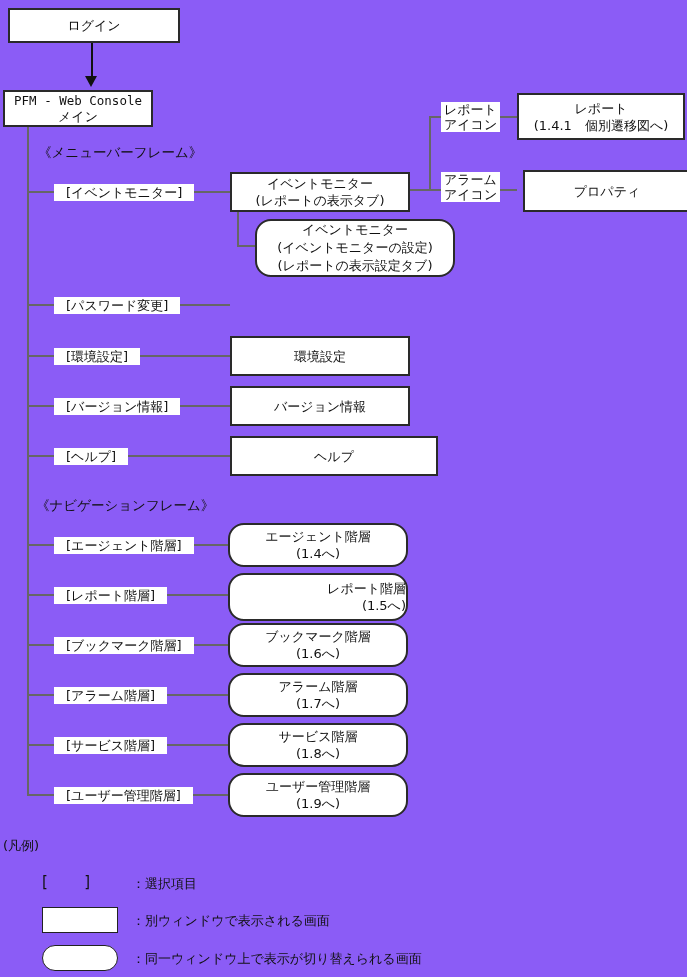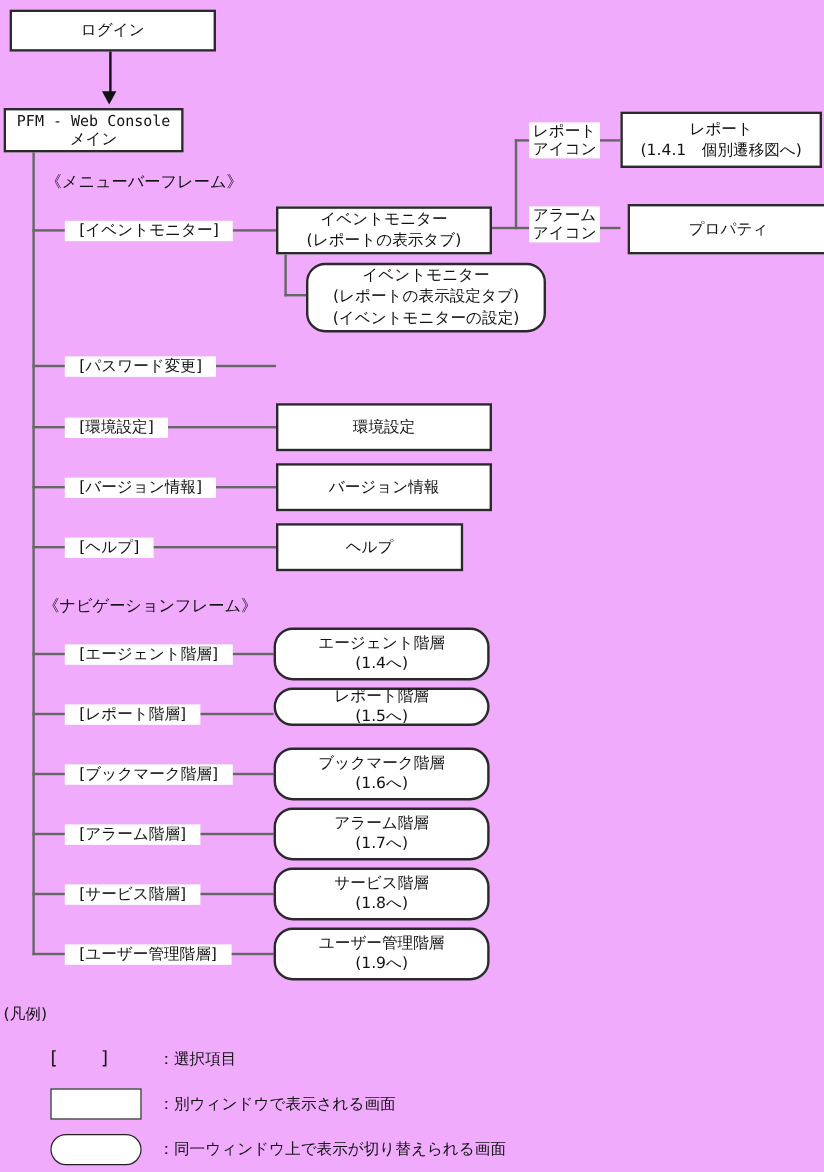--- a/index.html
+++ b/index.html
@@ -1,17 +1,17 @@
 <!DOCTYPE html>
 <html><head>
 <meta charset="utf-8">
 <style>
   html,body{margin:0;padding:0;background:#fff;}
   .canvas{
-    position:relative;width:687px;height:977px;background:#f0abfc;overflow:hidden;
+    position:relative;width:687px;height:977px;background:#8b5cf6;overflow:hidden;
     font-family:"DejaVu Sans","Liberation Sans",sans-serif;
     color:#111;font-size:13px;text-decoration:underline;
   }
   
   .hline{position:absolute;height:2px;background:#666;}
   .vline{position:absolute;width:2px;background:#666;}
   
   .sbox{
     position:absolute;box-sizing:border-box;border:2px solid #2a2a2a;background:#fff;
     display:flex;flex-direction:column;align-items:center;justify-content:center;
@@ -74,22 +74,22 @@
   <div class="menu-label" style="left:54px;top:184px;text-align:right;">[イベントモニター]</div>
   <div class="sbox" style="left:230px;top:172px;width:180px;height:40px;">
     <span>イベントモニター</span>
     <span>(レポートの表示タブ)</span>
   </div>
 
   <div class="vline" style="left:237px;top:212px;height:35px;"></div>
   <div class="hline" style="left:237px;top:245px;width:18px;"></div>
   <div class="rbox" style="left:255px;top:219px;width:200px;height:58px;line-height:18px;">
     <span>イベントモニター</span>
+    <span>(イベントモニターの設定)</span>
     <span>(レポートの表示設定タブ)</span>
-    <span>(イベントモニターの設定)</span>
   </div>
 
   <div class="hline" style="left:410px;top:189px;width:107px;"></div>
   <div class="vline" style="left:429px;top:116px;height:75px;"></div>
   <div class="hline" style="left:429px;top:116px;width:88px;"></div>
 
   <div class="icon-label" style="left:441px;top:102px;">
     <div>レポート</div>
     <div>アイコン</div>
   </div>
@@ -116,36 +116,36 @@
   </div>
 
   <div class="hline" style="left:27px;top:405px;width:203px;"></div>
   <div class="menu-label" style="left:54px;top:398px;">[バージョン情報]</div>
   <div class="sbox" style="left:230px;top:386px;width:180px;height:40px;">
     <span>バージョン情報</span>
   </div>
 
   <div class="hline" style="left:27px;top:455px;width:203px;"></div>
   <div class="menu-label" style="left:54px;top:448px;">[ヘルプ]</div>
-  <div class="sbox" style="left:230px;top:436px;width:156px;height:40px;">
+  <div class="sbox" style="left:230px;top:436px;width:208px;height:40px;">
     <span>ヘルプ</span>
   </div>
 
   <div class="frame-title" style="left:36px;top:497px;">《ナビゲーションフレーム》</div>
 
   <div class="hline" style="left:27px;top:544px;width:201px;"></div>
   <div class="menu-label" style="left:54px;top:537px;">[エージェント階層]</div>
   <div class="rbox" style="left:228px;top:523px;width:180px;height:44px;">
     <span>エージェント階層</span>
     <span>(1.4へ)</span>
   </div>
 
   <div class="hline" style="left:27px;top:594px;width:201px;"></div>
   <div class="menu-label" style="left:54px;top:587px;">[レポート階層]</div>
-  <div class="rbox" style="left:228px;top:573px;width:180px;height:32px;">
+  <div class="rbox" style="left:228px;top:573px;width:180px;height:48px;align-items:flex-end;">
     <span>レポート階層</span>
     <span>(1.5へ)</span>
   </div>
 
   <div class="hline" style="left:27px;top:644px;width:201px;"></div>
   <div class="menu-label" style="left:54px;top:637px;">[ブックマーク階層]</div>
   <div class="rbox" style="left:228px;top:623px;width:180px;height:44px;">
     <span>ブックマーク階層</span>
     <span>(1.6へ)</span>
   </div>

